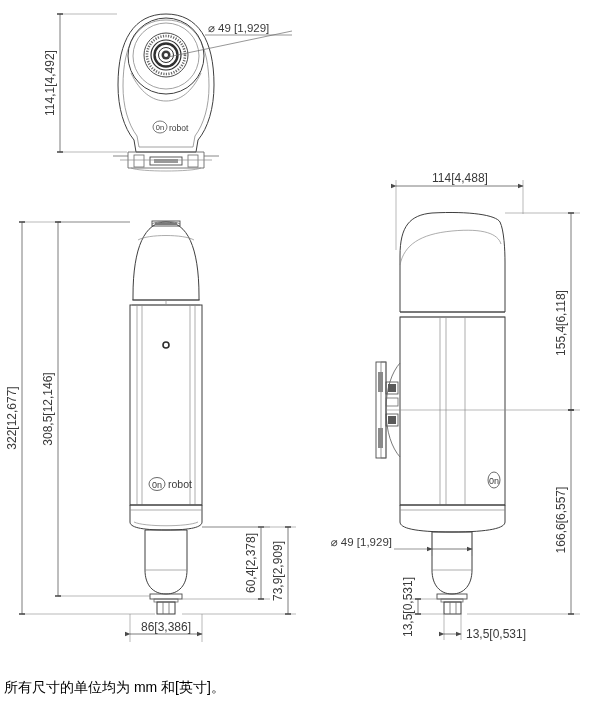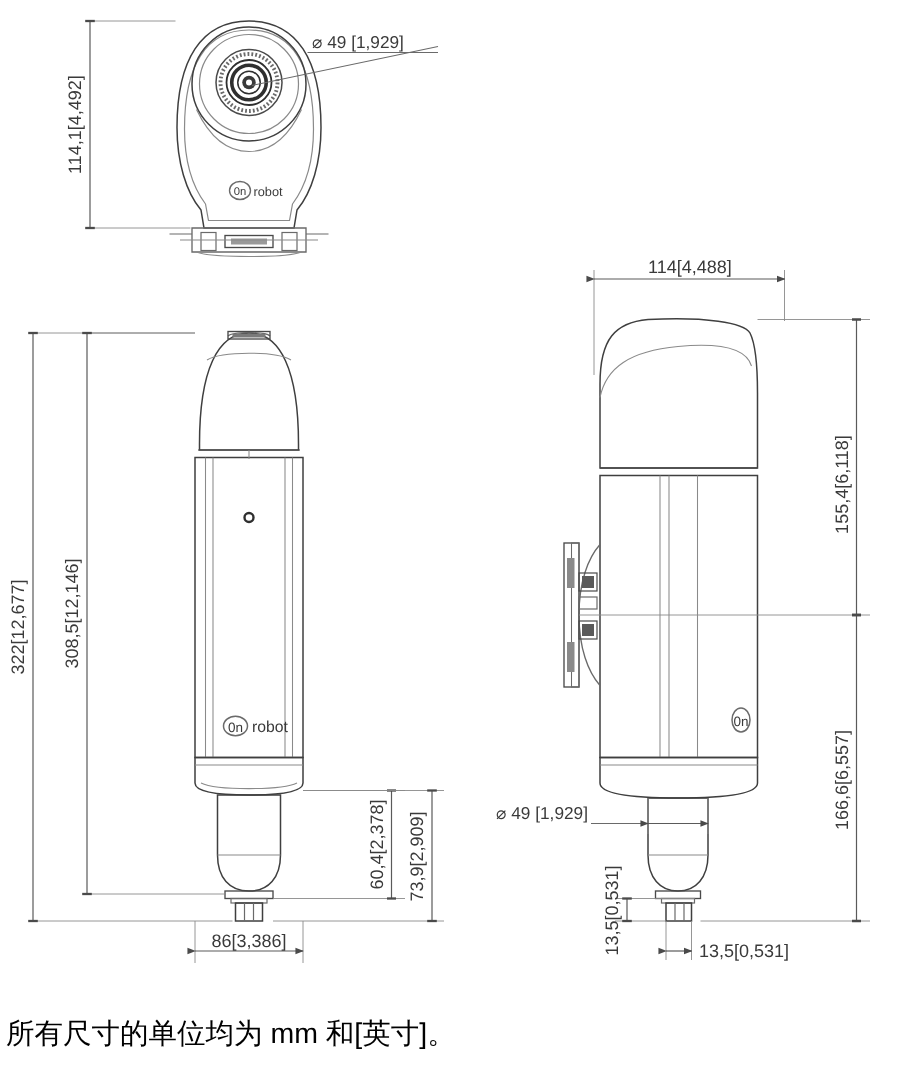--- a/index.html
+++ b/index.html
@@ -22,21 +22,21 @@
     position: absolute;
     left: 0;
     top: 0;
     width: 605px;
     height: 711px;
   }
   .caption {
     position: absolute;
     left: 4px;
     top: 678px;
-    font-size: 19px;
+    font-size: 14px;
     line-height: 1.3;
     color: #000000;
     white-space: nowrap;
   }
   svg text {
     font-family: "Liberation Sans", sans-serif;
     fill: #3a3a3a;
   }
 </style>
 </head>

